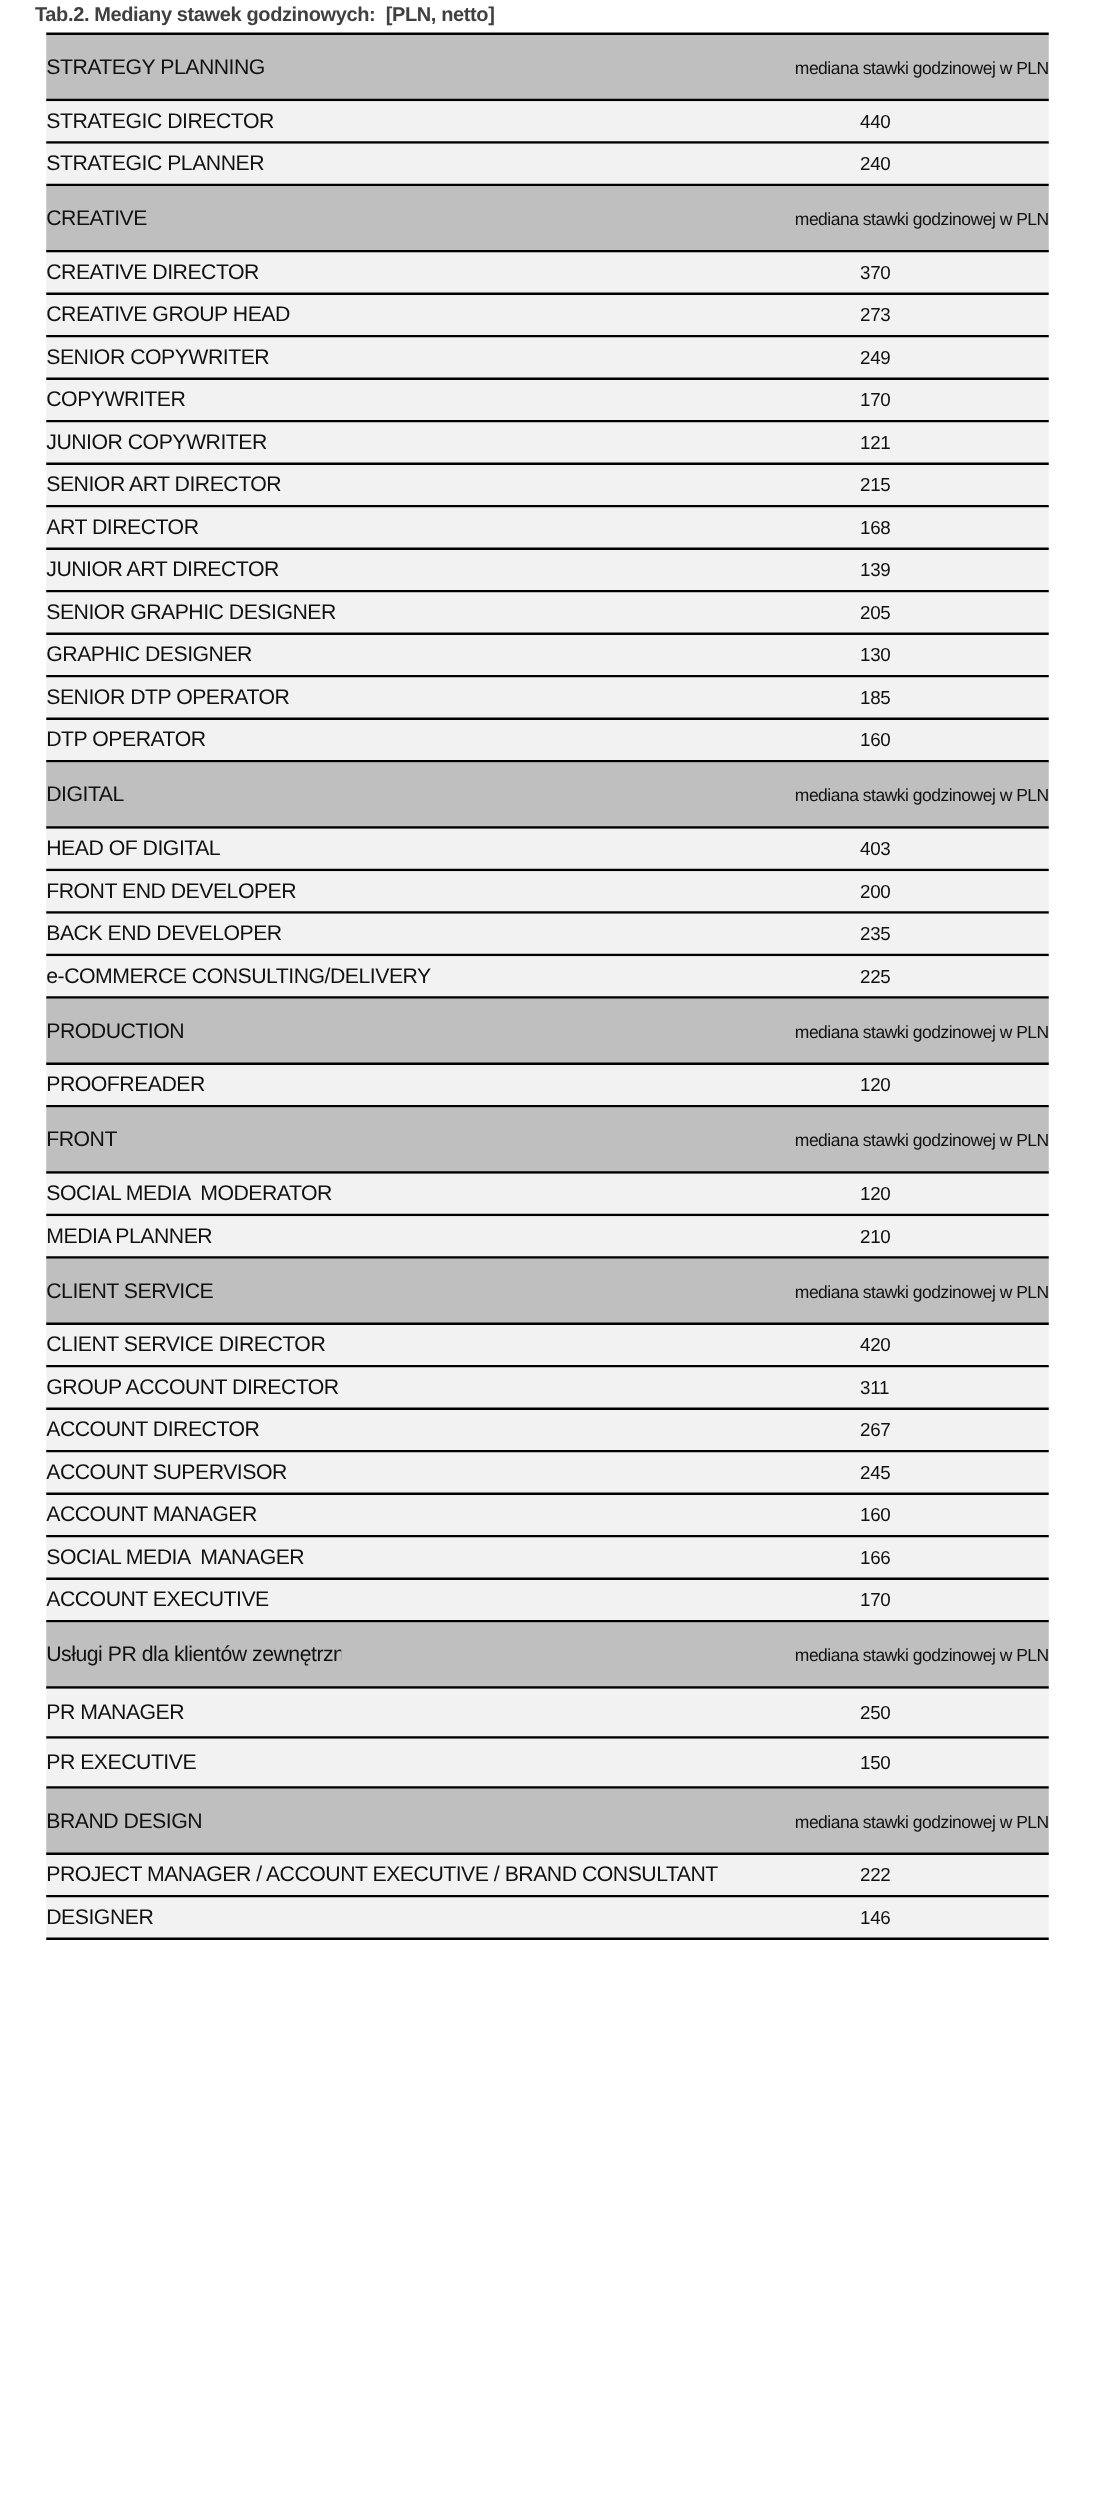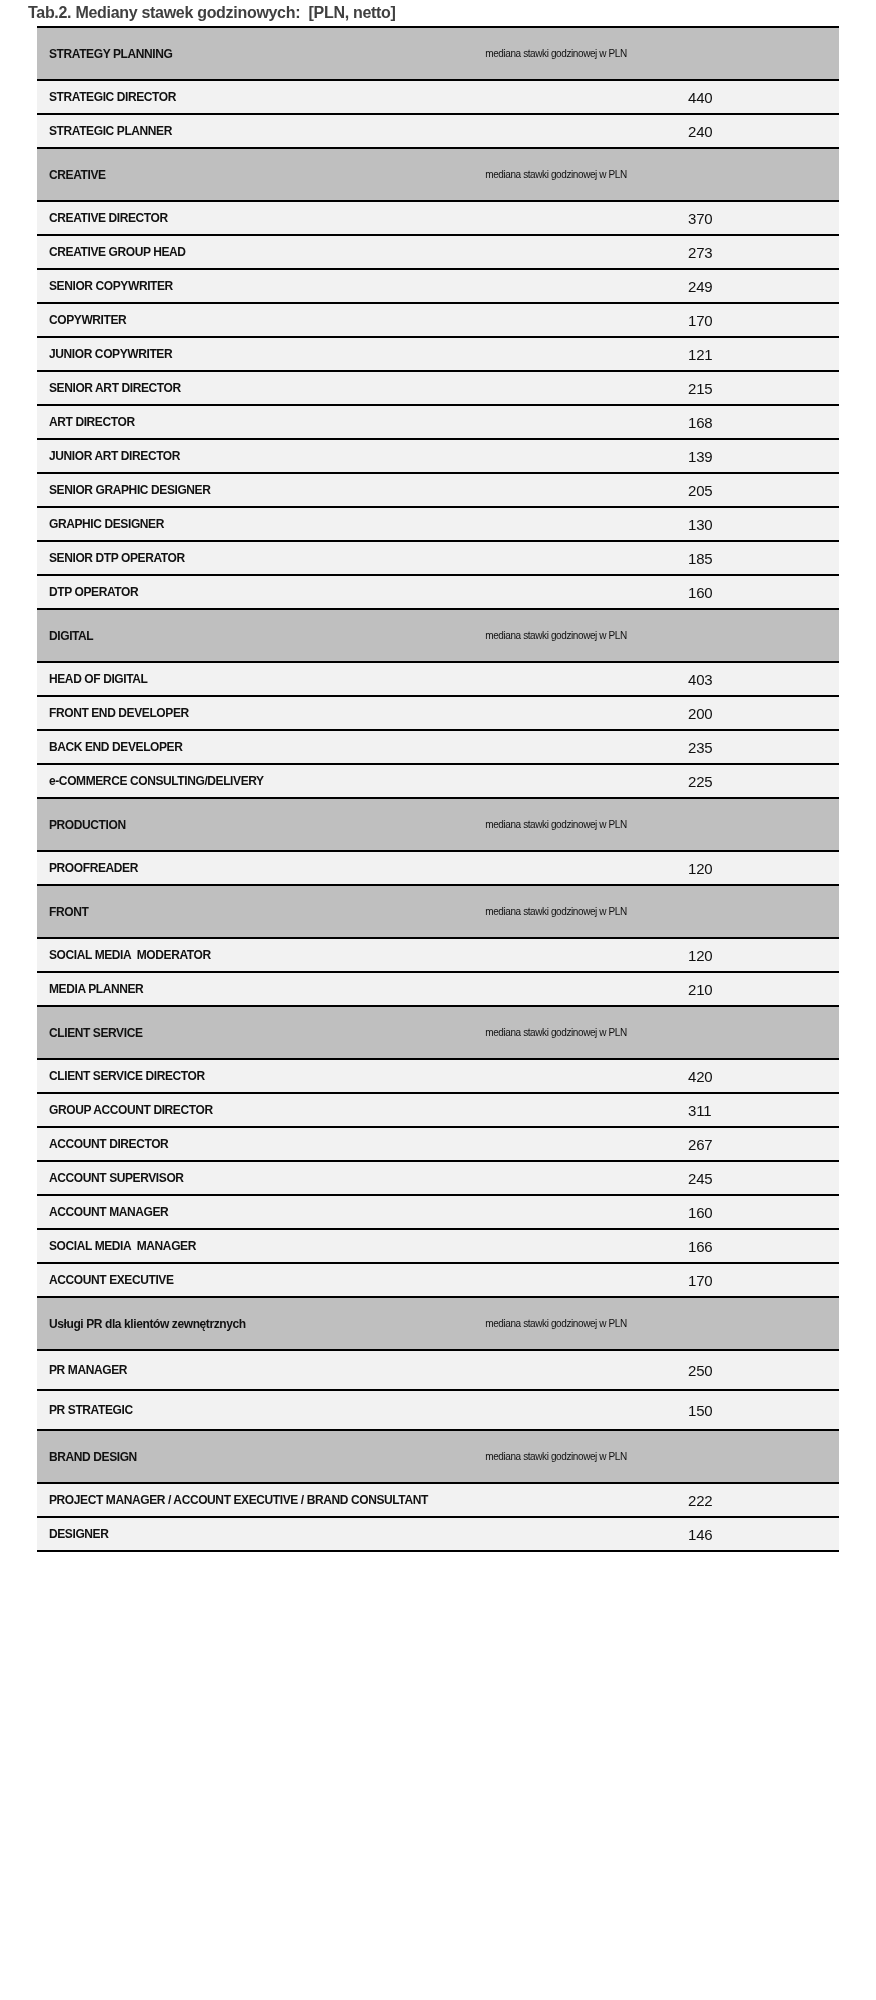--- a/index.html
+++ b/index.html
@@ -43,31 +43,30 @@
     background: var(--row-bg, #f2f2f2);
     height: 34px;
   }
   .row.section {
     background: var(--section-bg, #bfbfbf);
     height: 53px;
   }
   .row.compact { height: 40px; }
   .cell-label {
     flex: 1;
-    padding-left: 12px;
-    font-size: 12px;
+    padding-left: 0;
+    font-size: 17px;
     letter-spacing: -0.4px;
     white-space: pre;
     overflow: hidden;
-    font-weight: bold;
   }
   .cell-unit {
     width: 566px;
-    text-align: center;
-    font-size: 10px;
+    text-align: right;
+    font-size: 14px;
     letter-spacing: -0.4px;
     white-space: pre;
   }
   .cell-value {
     width: 151px;
     text-align: left;
     font-size: 15px;
     letter-spacing: -0.2px;
   }
 </style>
@@ -216,21 +215,21 @@
       </div>
       <div class="row section">
         <div class="cell-label">Usługi PR dla klientów zewnętrznych</div>
         <div class="cell-unit">mediana stawki godzinowej w PLN</div>
       </div>
       <div class="row data compact">
         <div class="cell-label">PR MANAGER</div>
         <div class="cell-value">250</div>
       </div>
       <div class="row data compact">
-        <div class="cell-label">PR STRATEGIC</div>
+        <div class="cell-label">PR EXECUTIVE</div>
         <div class="cell-value">150</div>
       </div>
       <div class="row section">
         <div class="cell-label">BRAND DESIGN</div>
         <div class="cell-unit">mediana stawki godzinowej w PLN</div>
       </div>
       <div class="row data">
         <div class="cell-label">PROJECT MANAGER / ACCOUNT EXECUTIVE / BRAND CONSULTANT</div>
         <div class="cell-value">222</div>
       </div>

